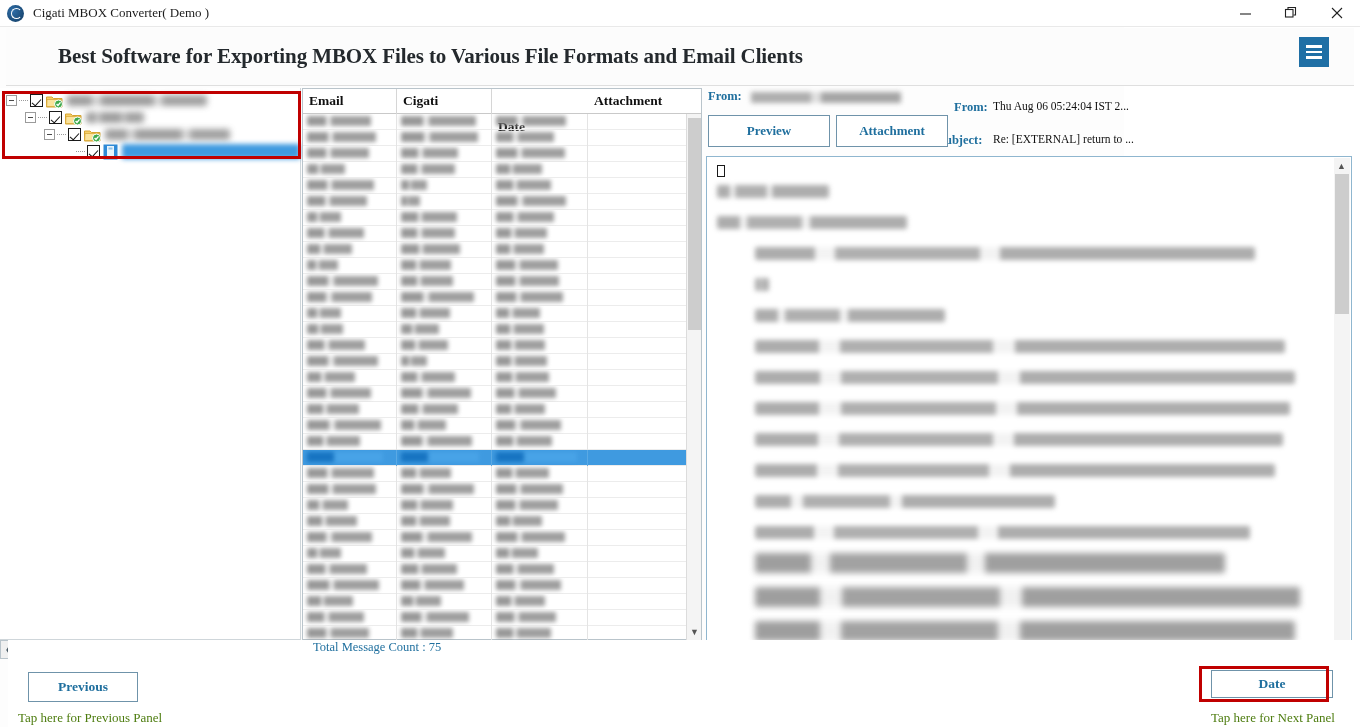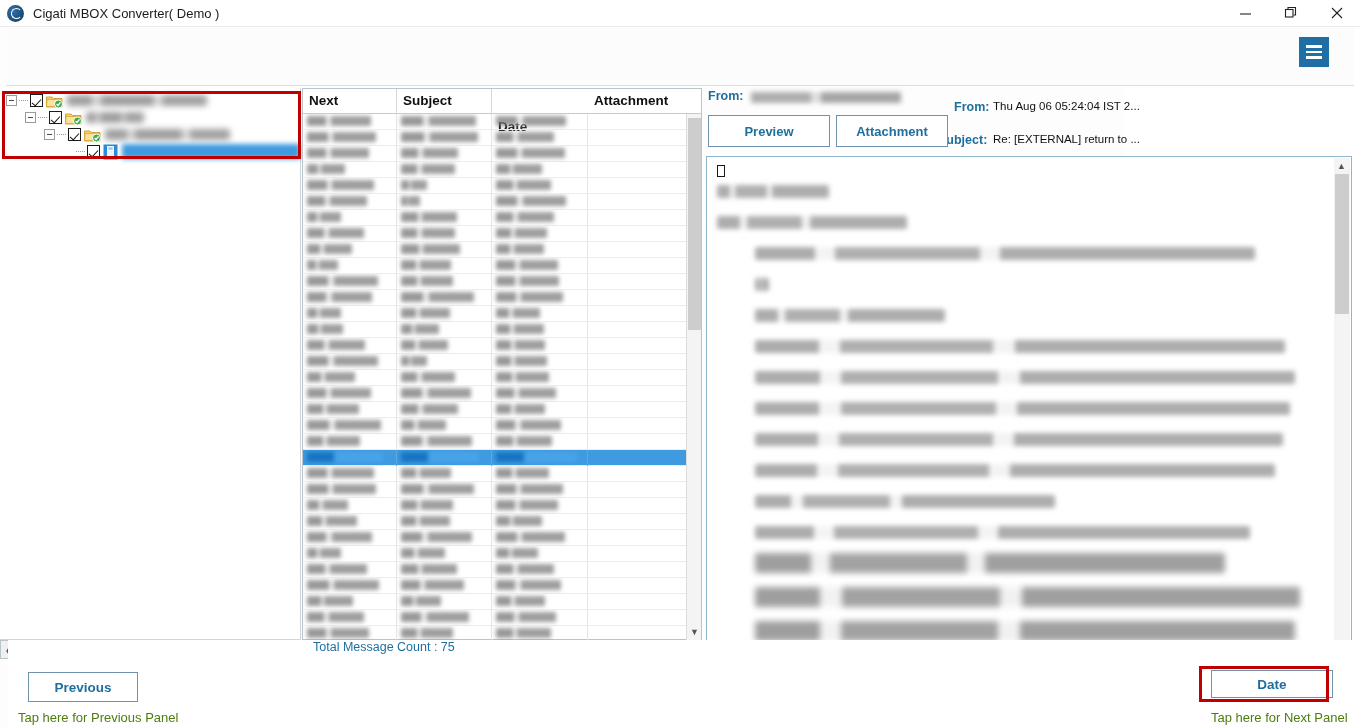--- a/index.html
+++ b/index.html
@@ -2,21 +2,21 @@
 <html><head>
 <meta charset="utf-8">
 <style>
   * { box-sizing: border-box; margin: 0; padding: 0; }
   html, body {
     width: 1360px; height: 727px;
     font-family: "Liberation Sans", sans-serif;
     background: #ffffff;
     overflow: hidden;
   }
-  .app { position: relative; width: 1124px; height: 727px; background: #fdfdfd; }
+  .app { position: relative; width: 1124px; height: 727px; background: #fdfdfd; font-family: Liberation Serif, serif; }
 
   
   .titlebar {
     position: absolute; left: 0; top: 0; width: 1360px; height: 27px;
     background: #ffffff; display: flex; align-items: center;
     border-bottom: 1px solid #e9e9e9;
   }
   .app-icon {
     width: 17px; height: 17px; margin-left: 7px; border-radius: 50%;
     background: radial-gradient(circle at 35% 35%, #2f6ea8 0%, #1d4f7d 60%, #123a60 100%);
@@ -195,20 +195,21 @@
       <div class="wbtn">
         <svg width="14" height="14" viewBox="0 0 14 14">
           <line x1="2" y1="2" x2="12" y2="12" stroke="#222" stroke-width="1.1"></line>
           <line x1="12" y1="2" x2="2" y2="12" stroke="#222" stroke-width="1.1"></line>
         </svg>
       </div>
     </div>
   </div>
 
   <div class="banner">
+    <div class="banner-title">Best Software for Exporting MBOX Files to Various File Formats and Email Clients</div>
     <div class="menu-btn">
       <i></i>
         <i></i>
         <i></i>
     </div>
   </div>
 
   <div class="work">
 
     <div class="tree-panel">
@@ -264,22 +265,22 @@
     </div>
 
     <div class="h-scroll">
       <div class="h-arrow">❮</div>
       <div class="h-thumb"></div>
       <div class="h-arrow" style="margin-left:auto">❯</div>
     </div>
 
     <div class="list-panel">
       <div class="list-head" id="list-head">
-          <div class="lh c0">Next</div>
-          <div class="lh c1">Subject</div>
+          <div class="lh c0">Email</div>
+          <div class="lh c1">Cigati</div>
           <div class="lh c2">Date</div>
           <div class="lh c3">Attachment</div>
         </div>
       <div class="list-body" id="list-body">
           <div class="lrow">
             <div class="lcell c0">
               <div class="cellblur" style="width: 74%;"></div>
             </div>
             <div class="lcell c1">
               <div class="cellblur" style="width: 86%;"></div>

